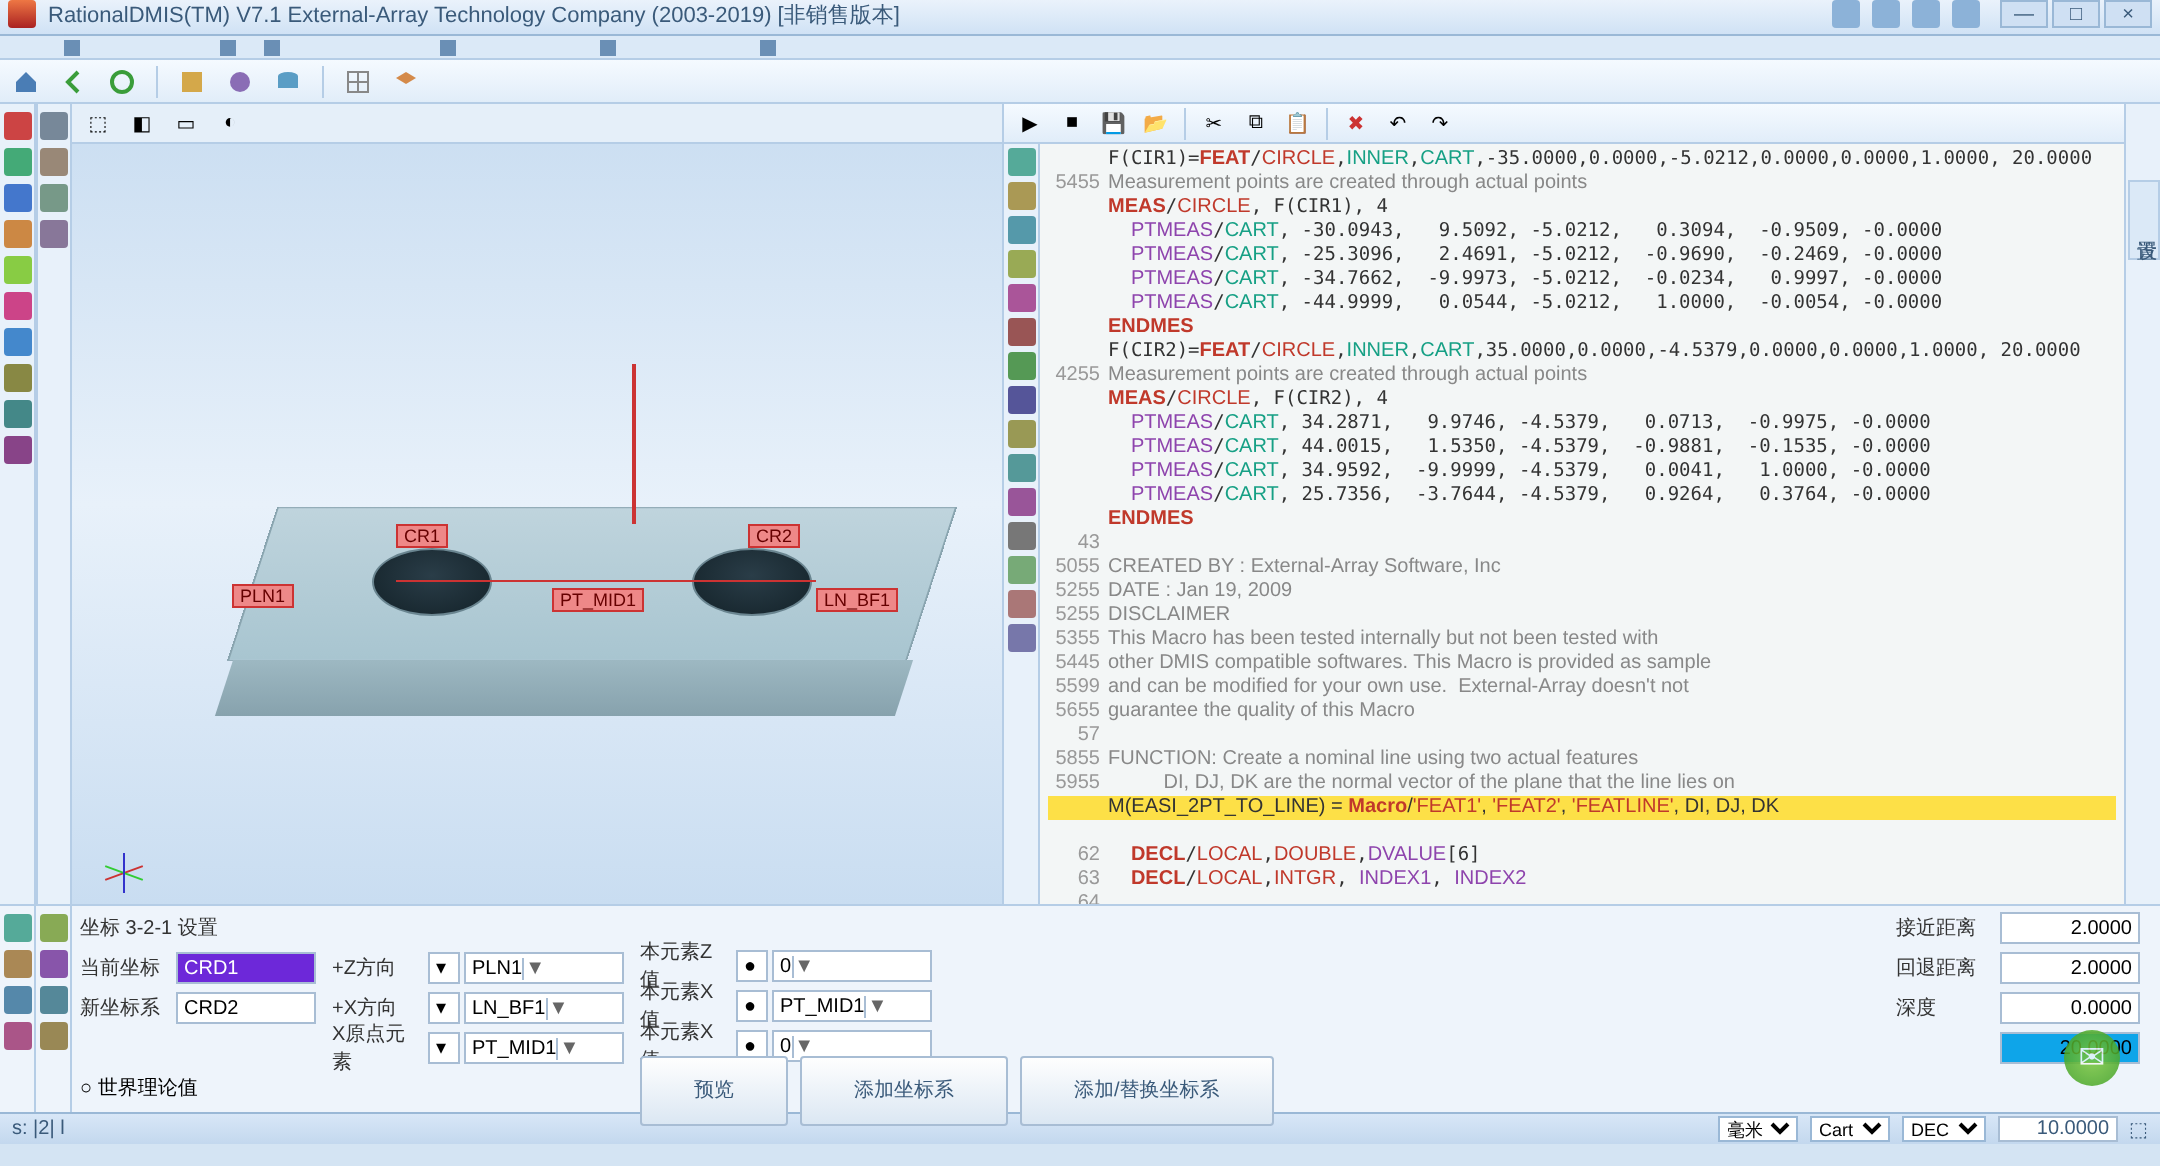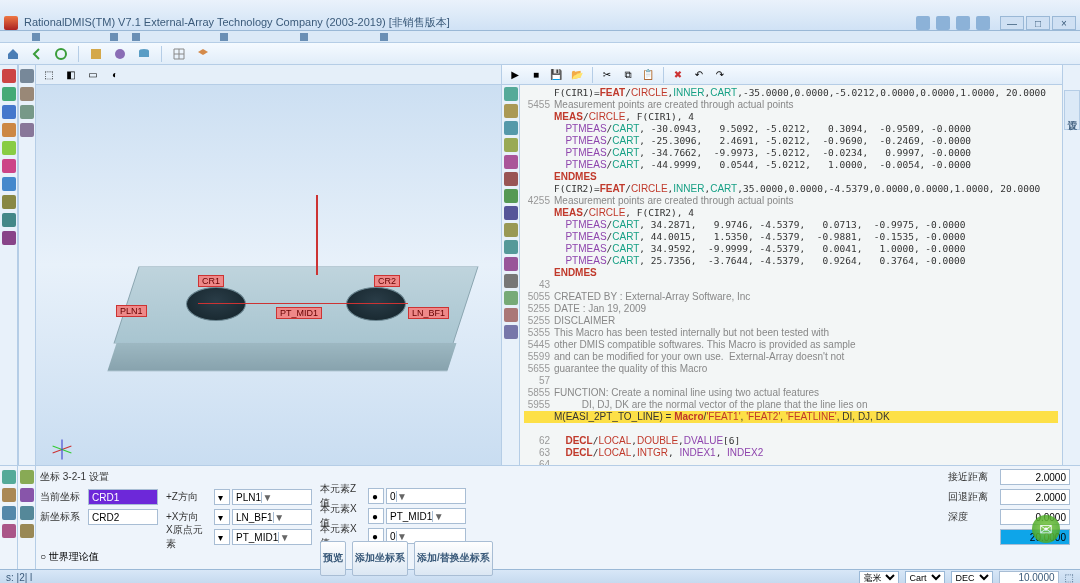--- a/index.html
+++ b/index.html
@@ -1,19 +1,19 @@
 <!DOCTYPE html>
 <html><head>
 <meta charset="utf-8">
 <style>
 * { margin:0; padding:0; box-sizing:border-box; font-family:"Microsoft YaHei","SimSun",Arial,sans-serif; font-size:10px; }
 body { width:1080px; height:583px; background:#d4e4f3; overflow:hidden; position:relative; }
 
 
-.titlebar { height:31px; background:linear-gradient(#eaf2fb,#d0e2f5); display:flex; align-items:flex-end; padding:0 4px; border-bottom:1px solid #9ab8d6; }
+.titlebar { height:18px; background:linear-gradient(#eaf2fb,#d0e2f5); display:flex; align-items:flex-start; padding:0 4px; border-bottom:1px solid #9ab8d6; }
 .titlebar .appicon { width:14px; height:14px; background:linear-gradient(#e74,#a22); border-radius:2px; margin-right:6px; }
 .titlebar .title { color:#3a5a7a; font-size:11px; flex:1; }
 .titlebar .sysbtns { display:flex; gap:2px; }
 .titlebar .sysbtns span { width:24px; height:14px; background:#cfe0f3; border:1px solid #9ab8d6; display:flex; align-items:center; justify-content:center; color:#3a5a7a; cursor:pointer; }
 .mini-icons { display:flex; gap:6px; margin-right:10px; }
 .mini-icons i { width:14px; height:14px; background:#8cb2d8; border-radius:2px; }
 
 
 .ribbon { height:12px; background:#dbe9f7; border-bottom:1px solid #b5cde6; position:relative; }
 .ribbon i { position:absolute; top:2px; width:8px; height:8px; background:#6a8fb5; }
@@ -63,21 +63,21 @@
 .bottom { height:104px; background:#eef4fb; border-top:1px solid #b5cde6; display:flex; }
 .brail { width:18px; border-right:1px solid #b5cde6; display:flex; flex-direction:column; align-items:center; gap:4px; padding-top:4px; }
 .bgrid { flex:1; padding:2px 4px; display:flex; gap:8px; }
 .bcol { display:flex; flex-direction:column; gap:2px; }
 .brow { display:flex; align-items:center; gap:2px; height:18px; }
 .blabel { width:46px; color:#333; }
 .binput { height:16px; border:1px solid #a8bdd4; background:#fff; padding:0 3px; display:flex; align-items:center; min-width:0; }
 .binput.sel { background:#6d28d9; color:#fff; }
 .binput.ro { background:#0ea5e9; }
 .dd { width:12px; text-align:center; color:#666; border-left:1px solid #a8bdd4; }
-.bbtn { height:35px; padding:0 2px; background:linear-gradient(#fefefe,#dbe7f3); border:1px solid #a8bdd4; border-radius:2px; cursor:pointer; color:#3a5a7a;font-weight:bold; }
+.bbtn { height:35px; padding:0 26px; background:linear-gradient(#fefefe,#dbe7f3); border:1px solid #a8bdd4; border-radius:2px; cursor:pointer; color:#3a5a7a; }
 .bright { margin-left:auto; padding-right:6px;align-items:center; }
 .bright .brow .blabel { width:50px; }
 .bright .binput { width:70px; justify-content:flex-end; }
 .sidepanel-lbl { position:absolute; right:0; top:90px; width:16px; height:40px; background:#dbe9f7; border:1px solid #b5cde6; writing-mode:vertical-lr; text-align:center; color:#3a5a7a; font-size:10px; padding-top:4px; }
 
 
 .status { height:16px; background:linear-gradient(#d8e7f7,#c3d8ee); border-top:1px solid #9ab8d6; display:flex; align-items:center; padding:0 6px; color:#3a5a7a; gap:8px; }
 .status .r { margin-left:auto; display:flex; gap:6px; align-items:center; }
 .status select { height:13px; font-size:9px; border:1px solid #9ab8d6; background:#fff; }
 

